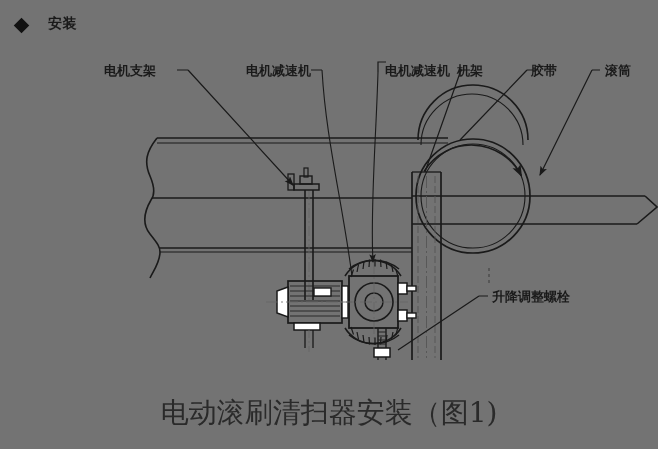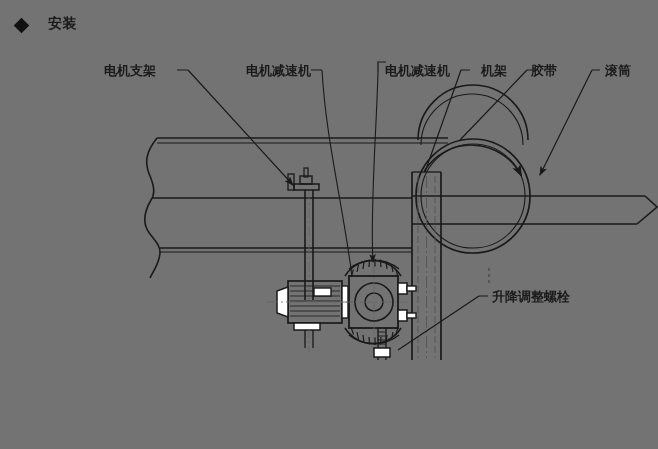--- a/index.html
+++ b/index.html
@@ -267,19 +267,20 @@
 
         <line x1="489" y1="268" x2="489" y2="284" stroke="#444444" stroke-width="1.2" stroke-dasharray="3 3"></line>
       </g>
 
     </g>
   </svg>
 
   <div class="callout" style="left:104px; top:64px;">电机支架</div>
   <div class="callout" style="left:204px; top:64px;margin-left:42px;">电机减速机</div>
   <div class="callout" style="left:385px; top:64px;">电机减速机</div>
-  <div class="callout" style="left:481px; top:64px;">机架</div>
+  <div class="callout" style="left:457px; top:64px;">机架</div>
   <div class="callout" style="left:531px; top:64px;">胶带</div>
   <div class="callout" style="left:605px; top:64px;text-align:center;">滚筒</div>
   <div class="callout" style="left:492px; top:290px;text-align:right;">升降调整螺栓</div>
 
+  <div id="caption">电动滚刷清扫器安装（图1)</div>
 
 </div>
 
 </body></html>

